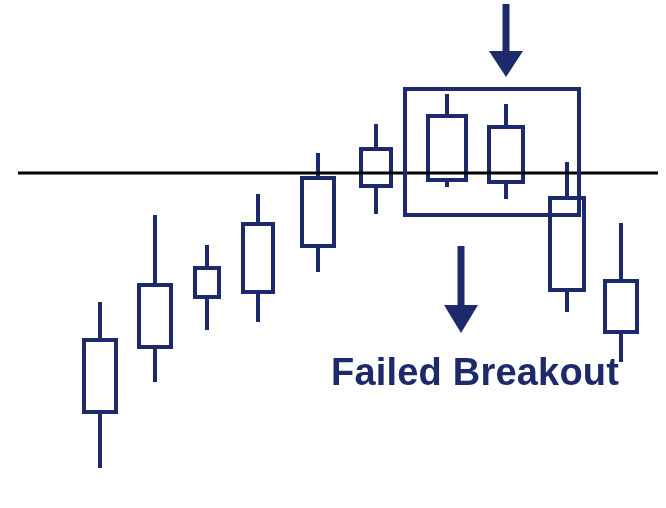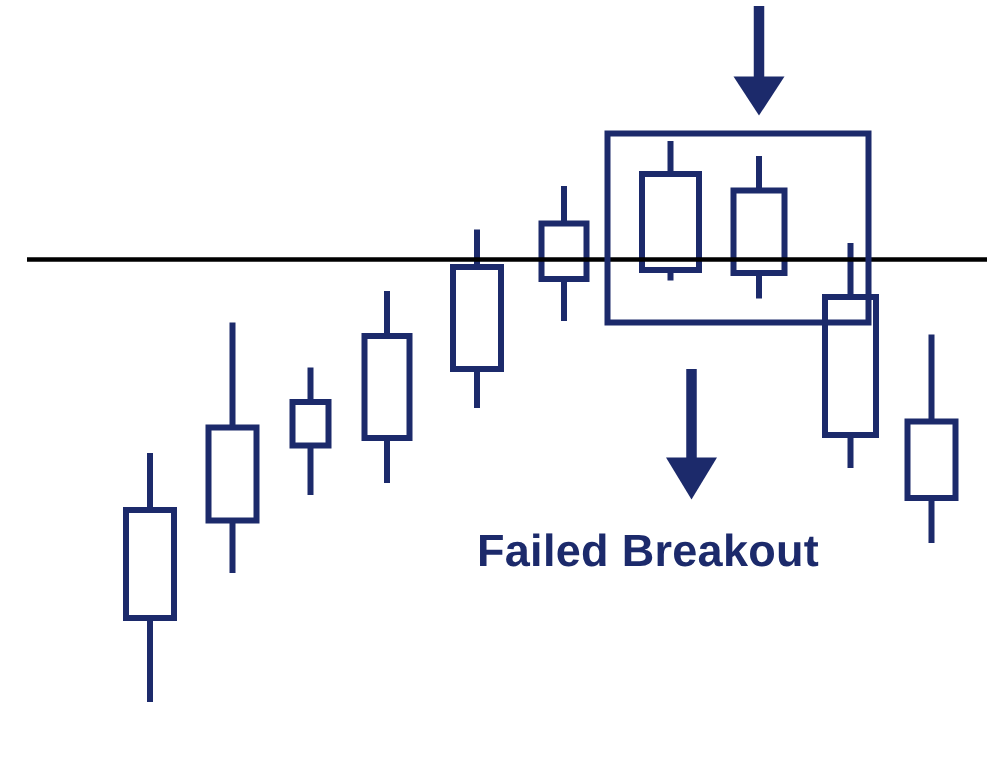--- a/index.html
+++ b/index.html
@@ -78,14 +78,14 @@
       <rect x="405" y="89" width="174" height="126" fill="none" stroke="#1c2a6b" stroke-width="4"></rect>
       <g>
         <line x1="506" y1="4" x2="506" y2="53" stroke="#1c2a6b" stroke-width="7"></line>
         <polygon points="489,51 523,51 506,77" fill="#1c2a6b"></polygon>
       </g>
       <g>
         <line x1="461" y1="246" x2="461" y2="307" stroke="#1c2a6b" stroke-width="7"></line>
         <polygon points="444,305 478,305 461,333" fill="#1c2a6b"></polygon>
       </g>
     </svg>
-  <div class="diagram-label" style="left: 318px; top: 351px; font-size: 30px; color: rgb(28, 42, 107);">Failed Breakout</div>
+  <div class="diagram-label" style="left: 331px; top: 351px; font-size: 38px; color: rgb(28, 42, 107);">Failed Breakout</div>
 </div>
 
 </body></html>

